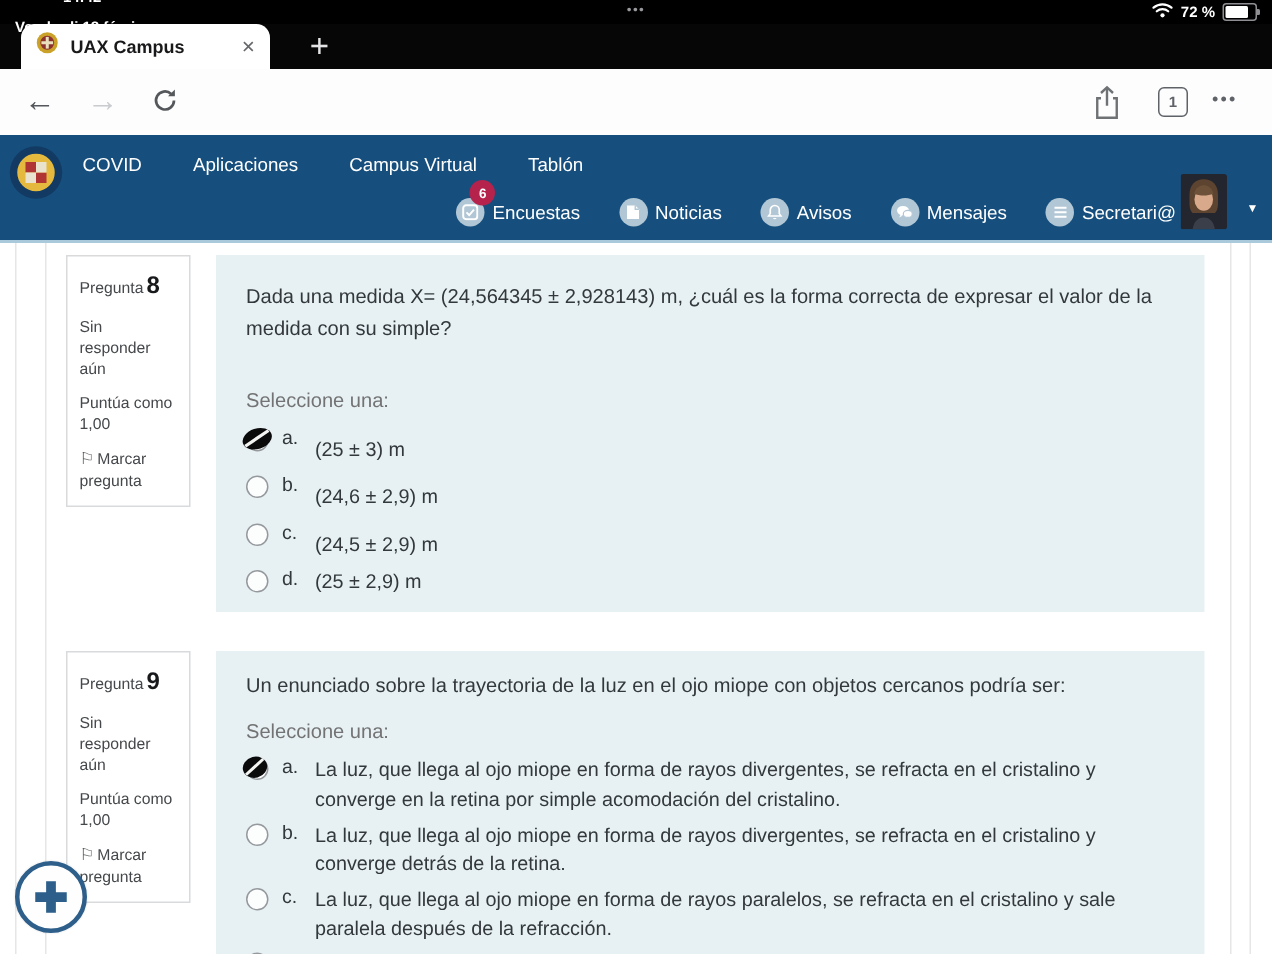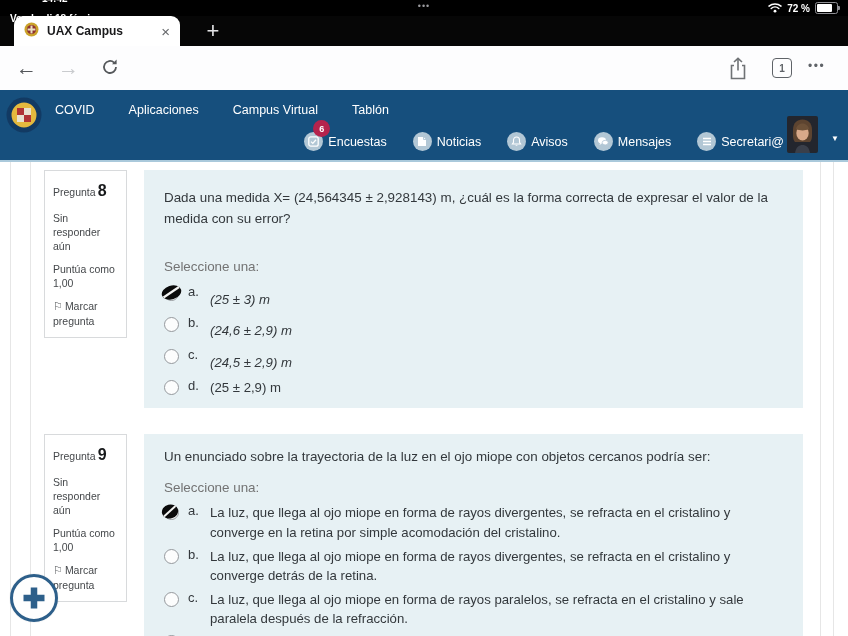--- a/index.html
+++ b/index.html
@@ -75,21 +75,21 @@
   #q9-card .prompt{margin-top:13px;}
   .opts{margin-top:10px;}
   #q9-card .opts{margin-top:8px;}
   .opt{display:flex;align-items:flex-start;margin-bottom:12px;}
   #q9-card .opt{margin-bottom:4px;}
   .radio{width:13px;height:13px;border:1.5px solid #95999d;border-radius:50%;background:#fcfdfd;
     margin-top:2px;position:relative;flex-shrink:0;}
   .ink{position:absolute;left:-6px;top:-4px;z-index:2;}
   .letter{margin-left:9px;width:17px;font-size:13px;color:#33383c;flex-shrink:0;}
   .otext{margin-left:5px;font-size:13.2px;color:#33383c;line-height:1.48;max-width:580px;}
-  .otext.drop{position:relative;top:6px;font-style:italic;}
+  .otext.drop{position:relative;top:6px;}
   
   .fab{position:absolute;left:10px;top:412px;width:48px;height:48px;border-radius:50%;
     background:#fefefe;border:3px solid #2d5f8a;box-sizing:border-box;display:flex;
     align-items:center;justify-content:center;box-shadow:0 0 0 1px rgba(0,0,0,0.03);z-index:5;}
 </style>
 </head>
 <body>
 
 <div id="status-bar">
   <div class="sb-left">
@@ -237,21 +237,21 @@
       <span>Pregunta</span><span class="q-number">8</span>
     </div>
     <div class="info-line">Sin responder aún</div>
     <div class="info-line">Puntúa como 1,00</div>
     <div class="info-line">
       <span class="flag-glyph">⚐</span><span>Marcar pregunta</span>
     </div>
   </div>
 
   <div class="q-card" id="q8-card">
-    <div class="qtext">Dada una medida X= (24,564345 ± 2,928143) m, ¿cuál es la forma correcta de expresar el valor de la medida con su error?</div>
+    <div class="qtext">Dada una medida X= (24,564345 ± 2,928143) m, ¿cuál es la forma correcta de expresar el valor de la medida con su simple?</div>
     <div class="prompt">Seleccione una:</div>
     <div class="opts">
       <div class="opt">
         <span class="radio">
           <span class="ink">
             <svg width="25" height="19" viewBox="0 0 25 19">
                 <ellipse cx="12.5" cy="9.5" rx="10" ry="6.8" fill="#0b0b0b" transform="rotate(-18 12.5 9.5)"></ellipse>
                 <path d="M4.5 14.5 L20 4" stroke="#f4f4f2" stroke-width="2.2" fill="none"></path>
               </svg>
           </span>

